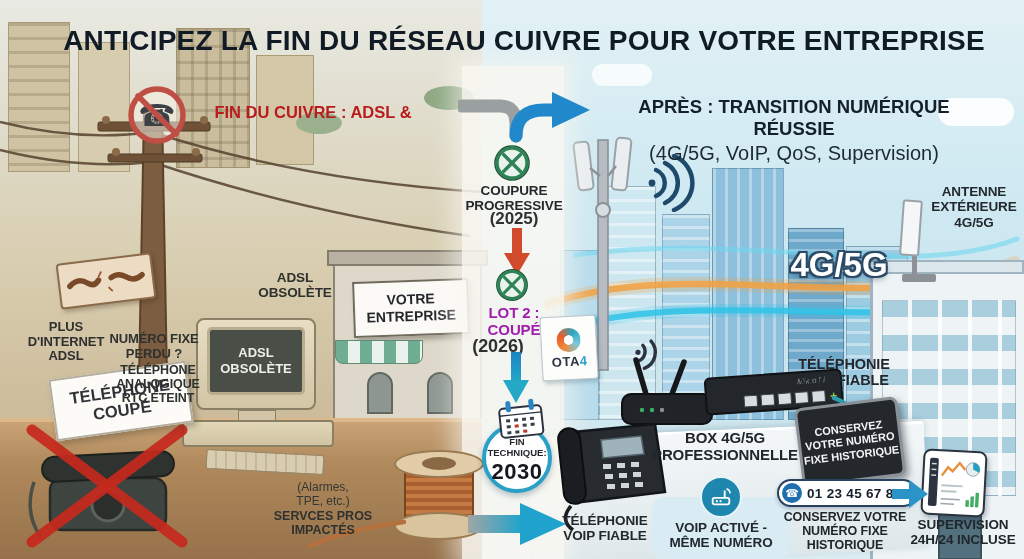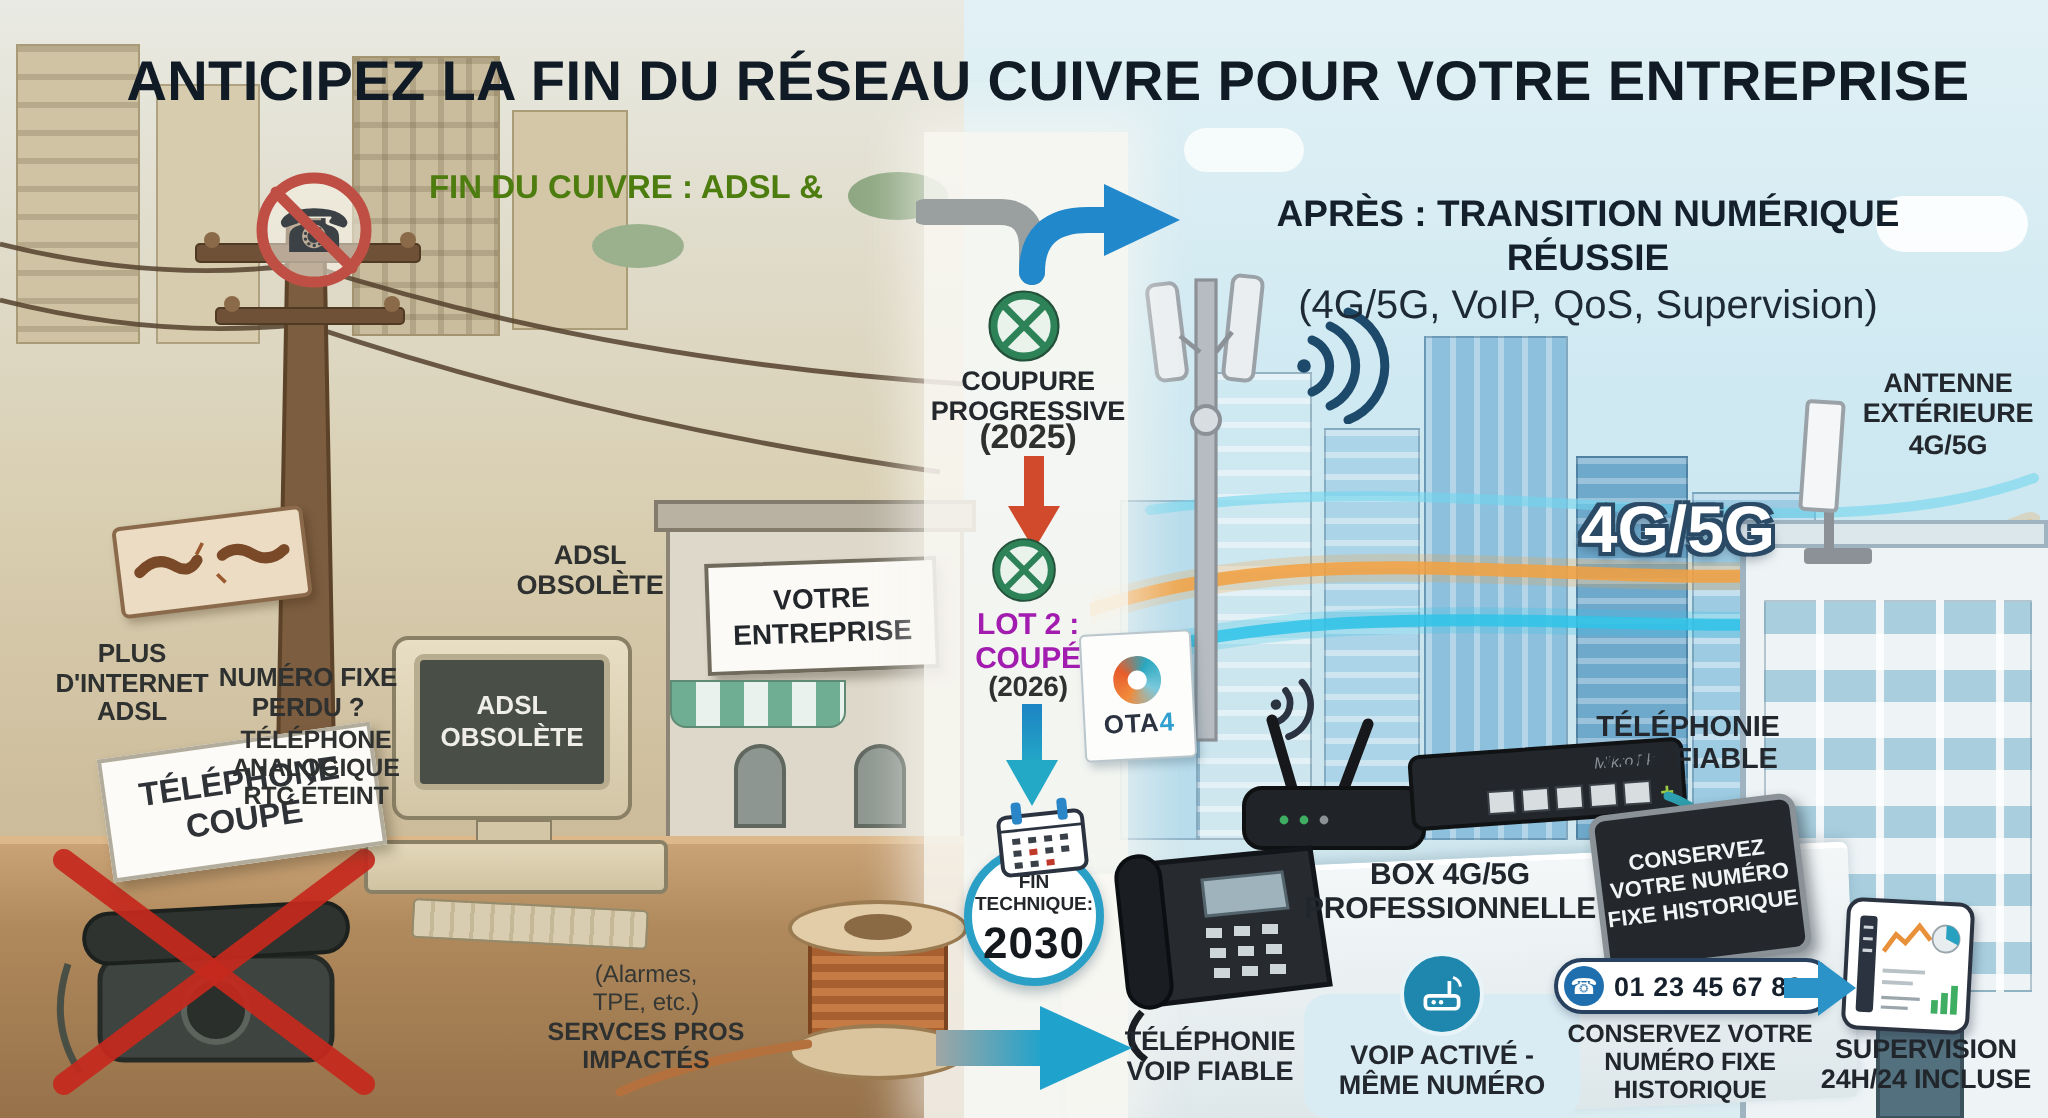--- a/index.html
+++ b/index.html
@@ -60,21 +60,21 @@
     <circle cx="24" cy="60" r="4" fill="#8a6a48"></circle>
       <circle cx="104" cy="60" r="4" fill="#8a6a48"></circle>
   </svg>
 
   <svg class="abs" style="left:126px;top:84px;width:62px;height:62px;z-index:5" viewBox="0 0 62 62">
     <circle cx="31" cy="31" r="26" fill="rgba(246,240,228,.55)" stroke="#bf4f44" stroke-width="5.5"></circle>
     <text x="31" y="42" font-size="30" text-anchor="middle" fill="#3c4146" font-family="DejaVu Sans, sans-serif">☎</text>
     <line x1="12" y1="12" x2="50" y2="50" stroke="#bf4f44" stroke-width="5.5" stroke-linecap="round"></line>
   </svg>
 
-  <div class="abs" style="left:194px;top:84px;width:238px;text-align:center;font-size:16.5px;line-height:1.3;color:#4d7c0f;z-index:5">
+  <div class="abs" style="left:194px;top:102px;width:238px;text-align:center;font-size:16.5px;line-height:1.3;color:#b91c1c;z-index:5">
     <span style="font-weight:800">FIN DU CUIVRE :</span><span style="font-weight:600"> ADSL &amp;</span><br>
   </div>
 
   <div class="abs" style="left:58px;top:258px;width:96px;height:46px;transform:rotate(-7deg);z-index:5;
        background:#ecdcc4;border:2px solid #8a6a4a;border-radius:4px;box-shadow:2px 3px 4px rgba(60,40,20,.3)">
     <svg viewBox="0 0 96 46" style="width:100%;height:100%">
       <g fill="none" stroke="#7a4a28" stroke-width="6" stroke-linecap="round">
         <path d="M8,24 q10,-9 20,-1 q7,5 12,-2"></path>
         <path d="M54,20 q8,-5 16,1 q9,7 18,0"></path>
       </g>
@@ -186,21 +186,21 @@
   </svg>
 
   <svg class="abs" style="left:495px;top:268px;width:34px;height:34px;z-index:6" viewBox="0 0 38 38">
     <circle cx="19" cy="19" r="17" fill="none" stroke="#24513a" stroke-width="1.6"></circle>
     <circle cx="19" cy="19" r="15" fill="#e9f3ec" stroke="#2e8257" stroke-width="3.4"></circle>
     <line x1="9.5" y1="9.5" x2="28.5" y2="28.5" stroke="#2e8257" stroke-width="3.4"></line>
     <line x1="28.5" y1="9.5" x2="9.5" y2="28.5" stroke="#2e8257" stroke-width="3.4"></line>
   </svg>
   <div class="lbl" style="left:468px;top:305px;width:92px;font-size:15px;color:#a21caf">LOT 2 :
 COUPÉ</div>
-  <div class="lbl" style="left:468px;top:336px;width:92px;font-size:14px;font-weight:600">(2026)</div>
+  <div class="lbl" style="left:452px;top:336px;width:92px;font-size:18px;font-weight:600">(2026)</div>
 
   <svg class="abs" style="left:502px;top:352px;width:28px;height:52px;z-index:6" viewBox="0 0 28 52">
     <defs>
         <linearGradient id="bluedown" x1="0" y1="0" x2="0" y2="1">
       <stop offset="0" stop-color="#1d84c4"></stop>
           <stop offset="1" stop-color="#23a8c6"></stop>
         </linearGradient>
       </defs>
     <rect x="9" y="0" width="10" height="30" fill="url(#bluedown)"></rect>
     <polygon points="1,28 27,28 14,51" fill="#23a8c6"></polygon>

